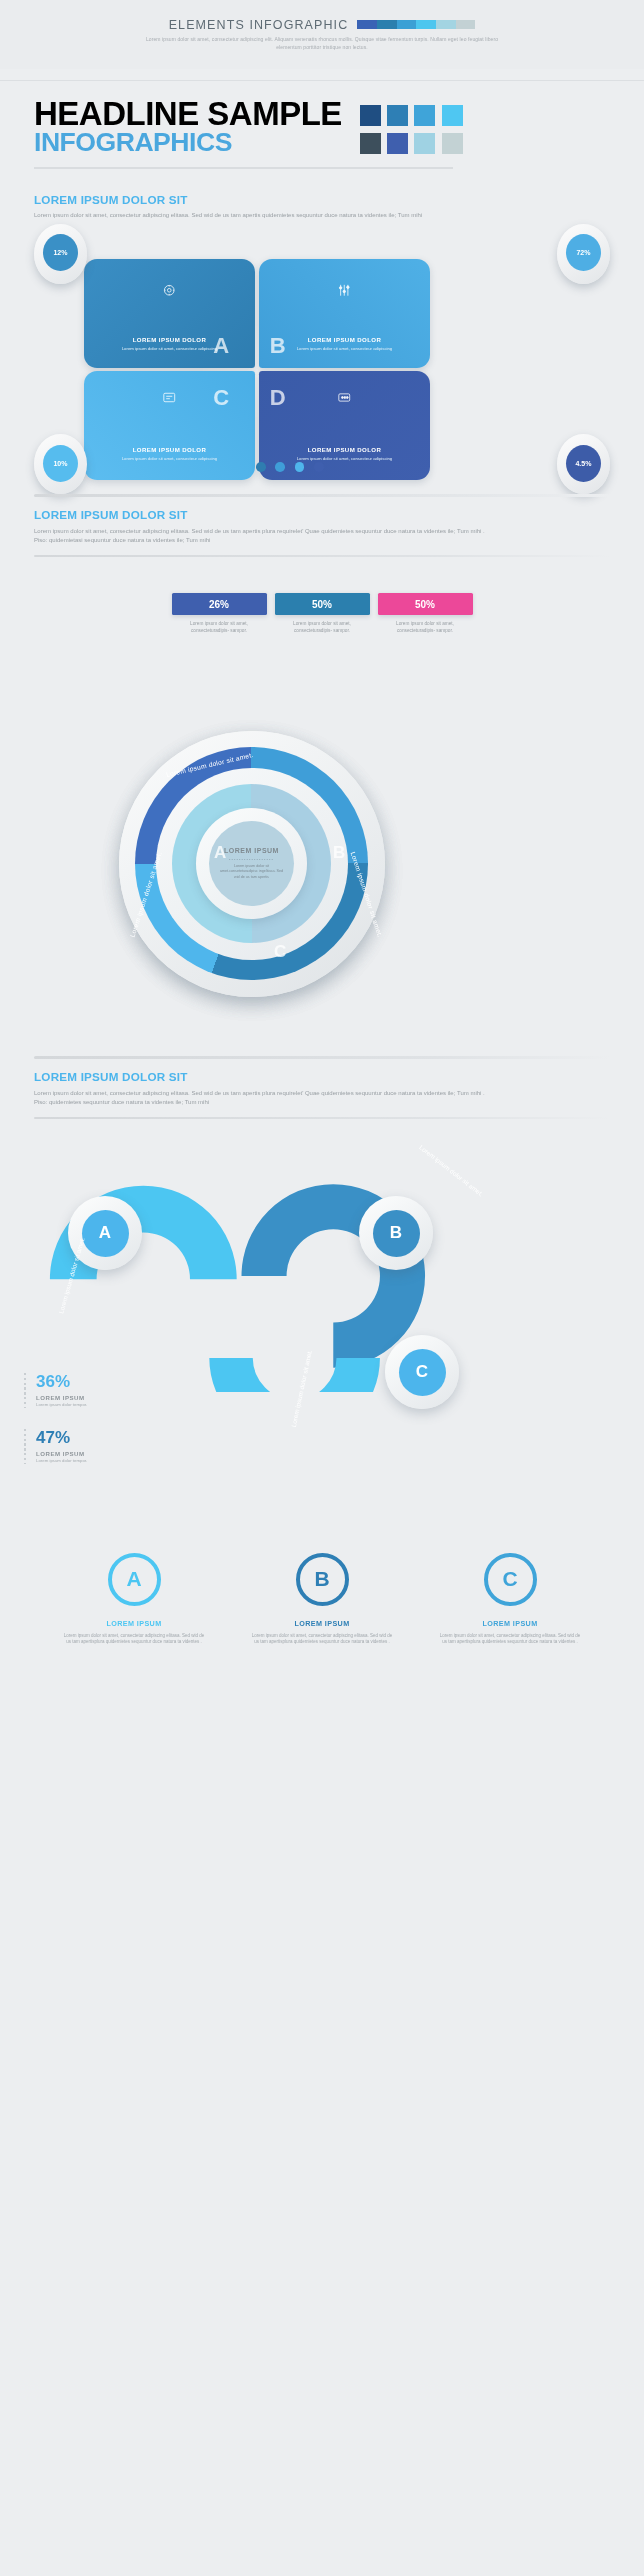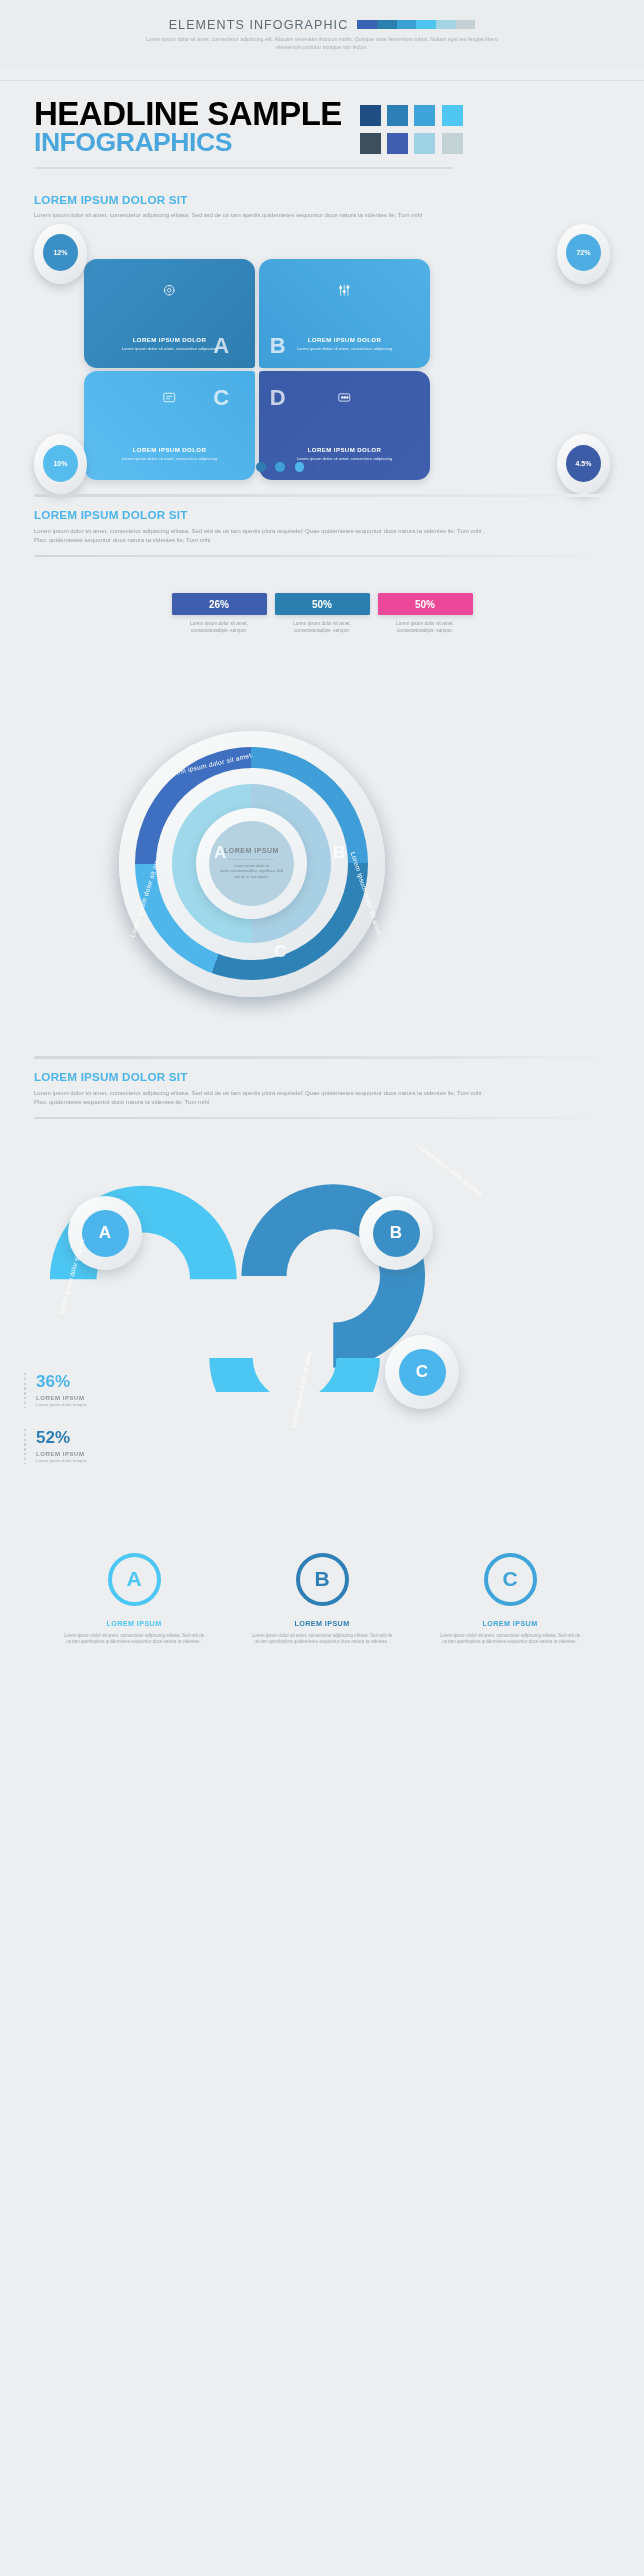--- a/index.html
+++ b/index.html
@@ -374,21 +374,21 @@
         <div class="stat-rail" style="height:35px"></div>
         <div>
           <div class="stat-pct" style="color:#4cb5ec">36%</div>
           <div class="stat-t">LOREM IPSUM</div>
           <div class="stat-s">Lorem ipsum dolor  tempor.</div>
         </div>
       </div>
       <div class="stat-item">
         <div class="stat-rail" style="height:35px"></div>
         <div>
-          <div class="stat-pct" style="color:#2e7fb5">52%</div>
+          <div class="stat-pct" style="color:#2e7fb5">47%</div>
           <div class="stat-t">LOREM IPSUM</div>
           <div class="stat-s">Lorem ipsum dolor  tempor.</div>
         </div>
       </div>
     </div>
 </div>
 
 <div class="sect" id="trio">
     <div class="trio-col">
       <div class="trio-circle" style="border:4px solid #4cc6f2;color:#4cc6f2">A</div>

